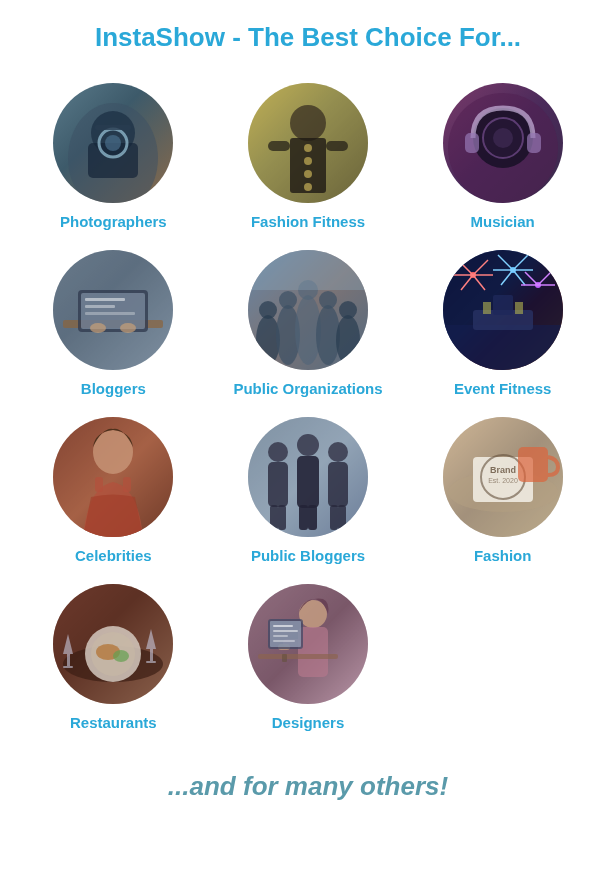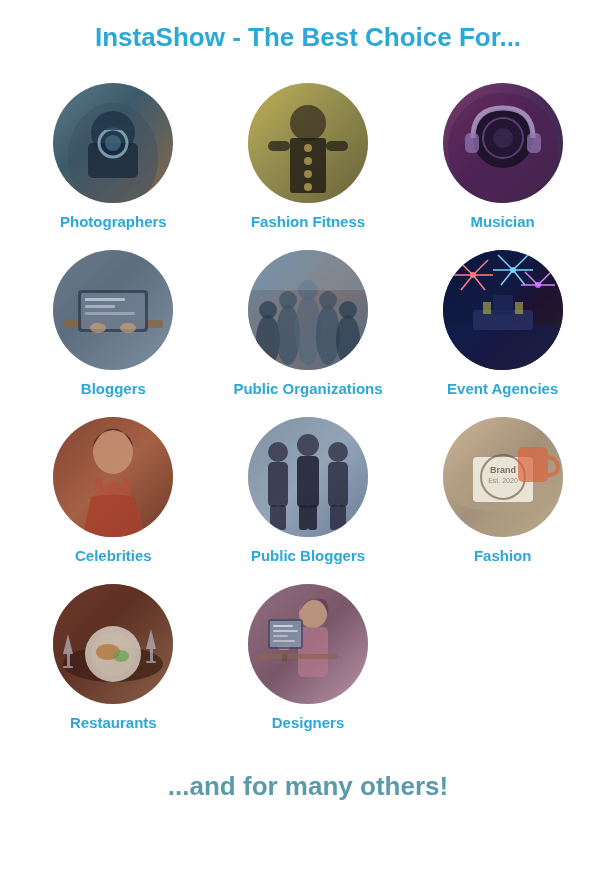--- a/index.html
+++ b/index.html
@@ -71,20 +71,21 @@
 
     .item-label {
       color: #2aa8d8;
       font-size: 15px;
       font-weight: bold;
       text-align: center;
     }
     .bottom-text {
       color: #5a9aaa;
       font-size: 26px;
+      font-style: italic;
       font-weight: bold;
       text-align: center;
       margin-top: 10px;
     }
   </style>
 </head>
 <body>
 
 <div class="page-container">
   <h1 class="main-title">InstaShow - The Best Choice For...</h1>
@@ -213,21 +214,21 @@
           <line x1="95" y1="35" x2="108" y2="22" stroke="#d080ff" stroke-width="1.5"></line>
           <line x1="95" y1="35" x2="78" y2="35" stroke="#d080ff" stroke-width="1.5"></line>
           <line x1="95" y1="35" x2="112" y2="35" stroke="#d080ff" stroke-width="1.5"></line>
 
           <rect x="30" y="60" width="60" height="20" rx="3" fill="rgba(40,50,100,0.8)"></rect>
           <rect x="50" y="45" width="20" height="20" rx="2" fill="rgba(30,40,90,0.8)"></rect>
           <rect x="40" y="52" width="8" height="12" fill="rgba(180,180,80,0.6)"></rect>
           <rect x="72" y="52" width="8" height="12" fill="rgba(180,180,80,0.6)"></rect>
         </svg>
       </div>
-      <span class="item-label">Event Agencies</span>
+      <span class="item-label">Event Fitness</span>
     </div>
 
     <div class="grid-item">
       <div class="circle-img circle-celebrities">
         <svg viewBox="0 0 120 120" xmlns="http://www.w3.org/2000/svg">
           <rect x="0" y="0" width="120" height="120" fill="rgba(120,60,40,0.4)"></rect>
 
           <ellipse cx="60" cy="35" rx="20" ry="22" fill="rgba(200,150,120,0.8)"></ellipse>
           <path d="M30 120 Q35 70 60 65 Q85 70 90 120" fill="rgba(180,80,60,0.7)"></path>
 

